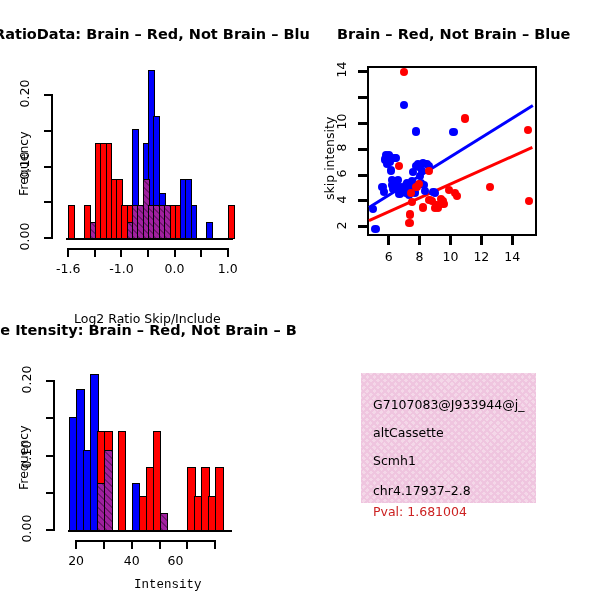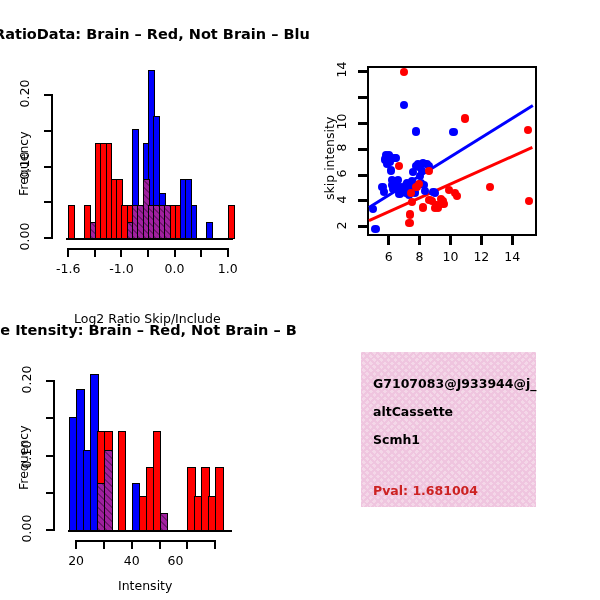--- a/index.html
+++ b/index.html
@@ -109,20 +109,21 @@
     <div class="bar purple" style="left:89.5625px;top:221.55744680851063px;width:6.9125px;height:17.442553191489367px;"></div>
     <div class="bar purple" style="left:126.75px;top:221.55744680851063px;width:6.9125px;height:17.442553191489367px;"></div>
     <div class="bar purple" style="left:132.0625px;top:205.11489361702127px;width:6.9125px;height:33.885106382978734px;"></div>
     <div class="bar purple" style="left:137.375px;top:205.11489361702127px;width:6.9125px;height:33.885106382978734px;"></div>
     <div class="bar purple" style="left:142.6875px;top:179.3787234042553px;width:6.9125px;height:59.62127659574469px;"></div>
     <div class="bar purple" style="left:148px;top:205.11489361702127px;width:6.9125px;height:33.885106382978734px;"></div>
     <div class="bar purple" style="left:153.3125px;top:205.11489361702127px;width:6.9125px;height:33.885106382978734px;"></div>
     <div class="bar purple" style="left:158.625px;top:205.11489361702127px;width:6.9125px;height:33.885106382978734px;"></div>
     <div class="bar purple" style="left:163.9375px;top:205.11489361702127px;width:6.9125px;height:33.885106382978734px;"></div>
     <div class="axisline" style="left:65.65625000000001px;top:238px;width:167.34375px;height:2px;"></div>
+    <div class="ptitle" style="left:337px;top:26px;">Brain – Red, Not Brain – Blue</div>
     <div class="ylabel" style="left:322px;top:200px;">skip intensity</div>
     <div class="plotbox" style="left:367px;top:66px;width:170px;height:170px;"></div>
     <div class="tick" style="left:358px;top:225.41603053435114px;width:9px;height:3px;"></div>
     <div class="ticklab vert" style="left:327px;top:217.91603053435114px;width:28px;text-align:center;">2</div>
     <div class="tick" style="left:358px;top:199.4618320610687px;width:9px;height:3px;"></div>
     <div class="ticklab vert" style="left:327px;top:191.9618320610687px;width:28px;text-align:center;">4</div>
     <div class="tick" style="left:358px;top:173.50763358778624px;width:9px;height:3px;"></div>
     <div class="ticklab vert" style="left:327px;top:166.00763358778624px;width:28px;text-align:center;">6</div>
     <div class="tick" style="left:358px;top:147.5534351145038px;width:9px;height:3px;"></div>
     <div class="ticklab vert" style="left:327px;top:140.0534351145038px;width:28px;text-align:center;">8</div>
@@ -212,21 +213,21 @@
       <div class="pt red" style="left:71.4px;top:133.106106870229px;width:8.2px;height:8.2px;"></div>
       <div class="pt red" style="left:76.80909090909094px;top:118.83129770992366px;width:8.2px;height:8.2px;"></div>
       <div class="pt red" style="left:82.99090909090913px;top:122.07557251908398px;width:8.2px;height:8.2px;"></div>
       <div class="pt red" style="left:85.30909090909088px;top:124.67099236641221px;width:8.2px;height:8.2px;"></div>
       <div class="pt red" style="left:93.03636363636363px;top:47.45725190839695px;width:8.2px;height:8.2px;"></div>
       <div class="pt red" style="left:117.76363636363638px;top:116.23587786259543px;width:8.2px;height:8.2px;"></div>
       <div class="pt red" style="left:155.62727272727275px;top:59.13664122137407px;width:8.2px;height:8.2px;"></div>
       <div class="pt red" style="left:157.17272727272726px;top:129.8618320610687px;width:8.2px;height:8.2px;"></div>
     </div>
     <div class="ptitle" style="left:-10px;top:322px;">ne Itensity: Brain – Red, Not Brain – B</div>
-    <div class="axlabel" style="left:118px;top:578px;">Intensity</div>
+    <div class="axlabel" style="left:134px;top:578px;font-family:Liberation Mono, monospace;">Intensity</div>
     <div class="ylabel" style="left:16px;top:490px;">Frequency</div>
     <div class="axisline" style="left:53px;top:381.1627906976744px;width:2px;height:148.83720930232562px;"></div>
     <div class="tick" style="left:46px;top:529px;width:9px;height:2px;"></div>
     <div class="ticklab vert" style="left:9px;top:521px;width:34px;text-align:center;">0.00</div>
     <div class="tick" style="left:46px;top:491.7906976744186px;width:9px;height:2px;"></div>
     <div class="tick" style="left:46px;top:454.5813953488372px;width:9px;height:2px;"></div>
     <div class="ticklab vert" style="left:9px;top:446.5813953488372px;width:34px;text-align:center;">0.10</div>
     <div class="tick" style="left:46px;top:417.37209302325584px;width:9px;height:2px;"></div>
     <div class="tick" style="left:46px;top:380.1627906976744px;width:9px;height:2px;"></div>
     <div class="ticklab vert" style="left:9px;top:372.1627906976744px;width:34px;text-align:center;">0.20</div>
@@ -255,19 +256,20 @@
     <div class="bar red" style="left:152.675px;top:431.0232558139535px;width:8.558333333333314px;height:99.97674418604652px;"></div>
     <div class="bar red" style="left:187.46666666666664px;top:466.74418604651163px;width:8.55833333333337px;height:64.25581395348837px;"></div>
     <div class="bar red" style="left:194.425px;top:495.7674418604651px;width:8.558333333333314px;height:35.23255813953489px;"></div>
     <div class="bar red" style="left:201.38333333333333px;top:466.74418604651163px;width:8.558333333333342px;height:64.25581395348837px;"></div>
     <div class="bar red" style="left:208.34166666666667px;top:495.7674418604651px;width:8.558333333333342px;height:35.23255813953489px;"></div>
     <div class="bar red" style="left:215.3px;top:466.74418604651163px;width:8.558333333333314px;height:64.25581395348837px;"></div>
     <div class="bar purple" style="left:97.00833333333333px;top:483.1162790697674px;width:8.558333333333342px;height:47.883720930232585px;"></div>
     <div class="bar purple" style="left:103.96666666666667px;top:450.37209302325584px;width:8.558333333333342px;height:80.62790697674416px;"></div>
     <div class="bar purple" style="left:159.63333333333333px;top:512.8837209302326px;width:8.558333333333314px;height:18.116279069767415px;"></div>
     <div class="axisline" style="left:67.78333333333333px;top:530px;width:164.21666666666667px;height:2px;"></div>
-    <div style="left:361px;top:352px;width:175px;height:155px;font-weight:bold;" id="infobox">
+    <div style="left:361px;top:373px;width:175px;height:130px;" id="infobox">
       <div class="line" style="left:12px;top:24px;">G7107083@J933944@j_</div>
       <div class="line" style="left:12px;top:52px;">altCassette</div>
       <div class="line" style="left:12px;top:80px;">Scmh1</div>
+      <div class="line" style="left:12px;top:110px;">chr4.17937–2.8</div>
       <div class="line pval" style="left:12px;top:131px;">Pval: 1.681004</div>
     </div>
   </div>
 
 </body></html>

